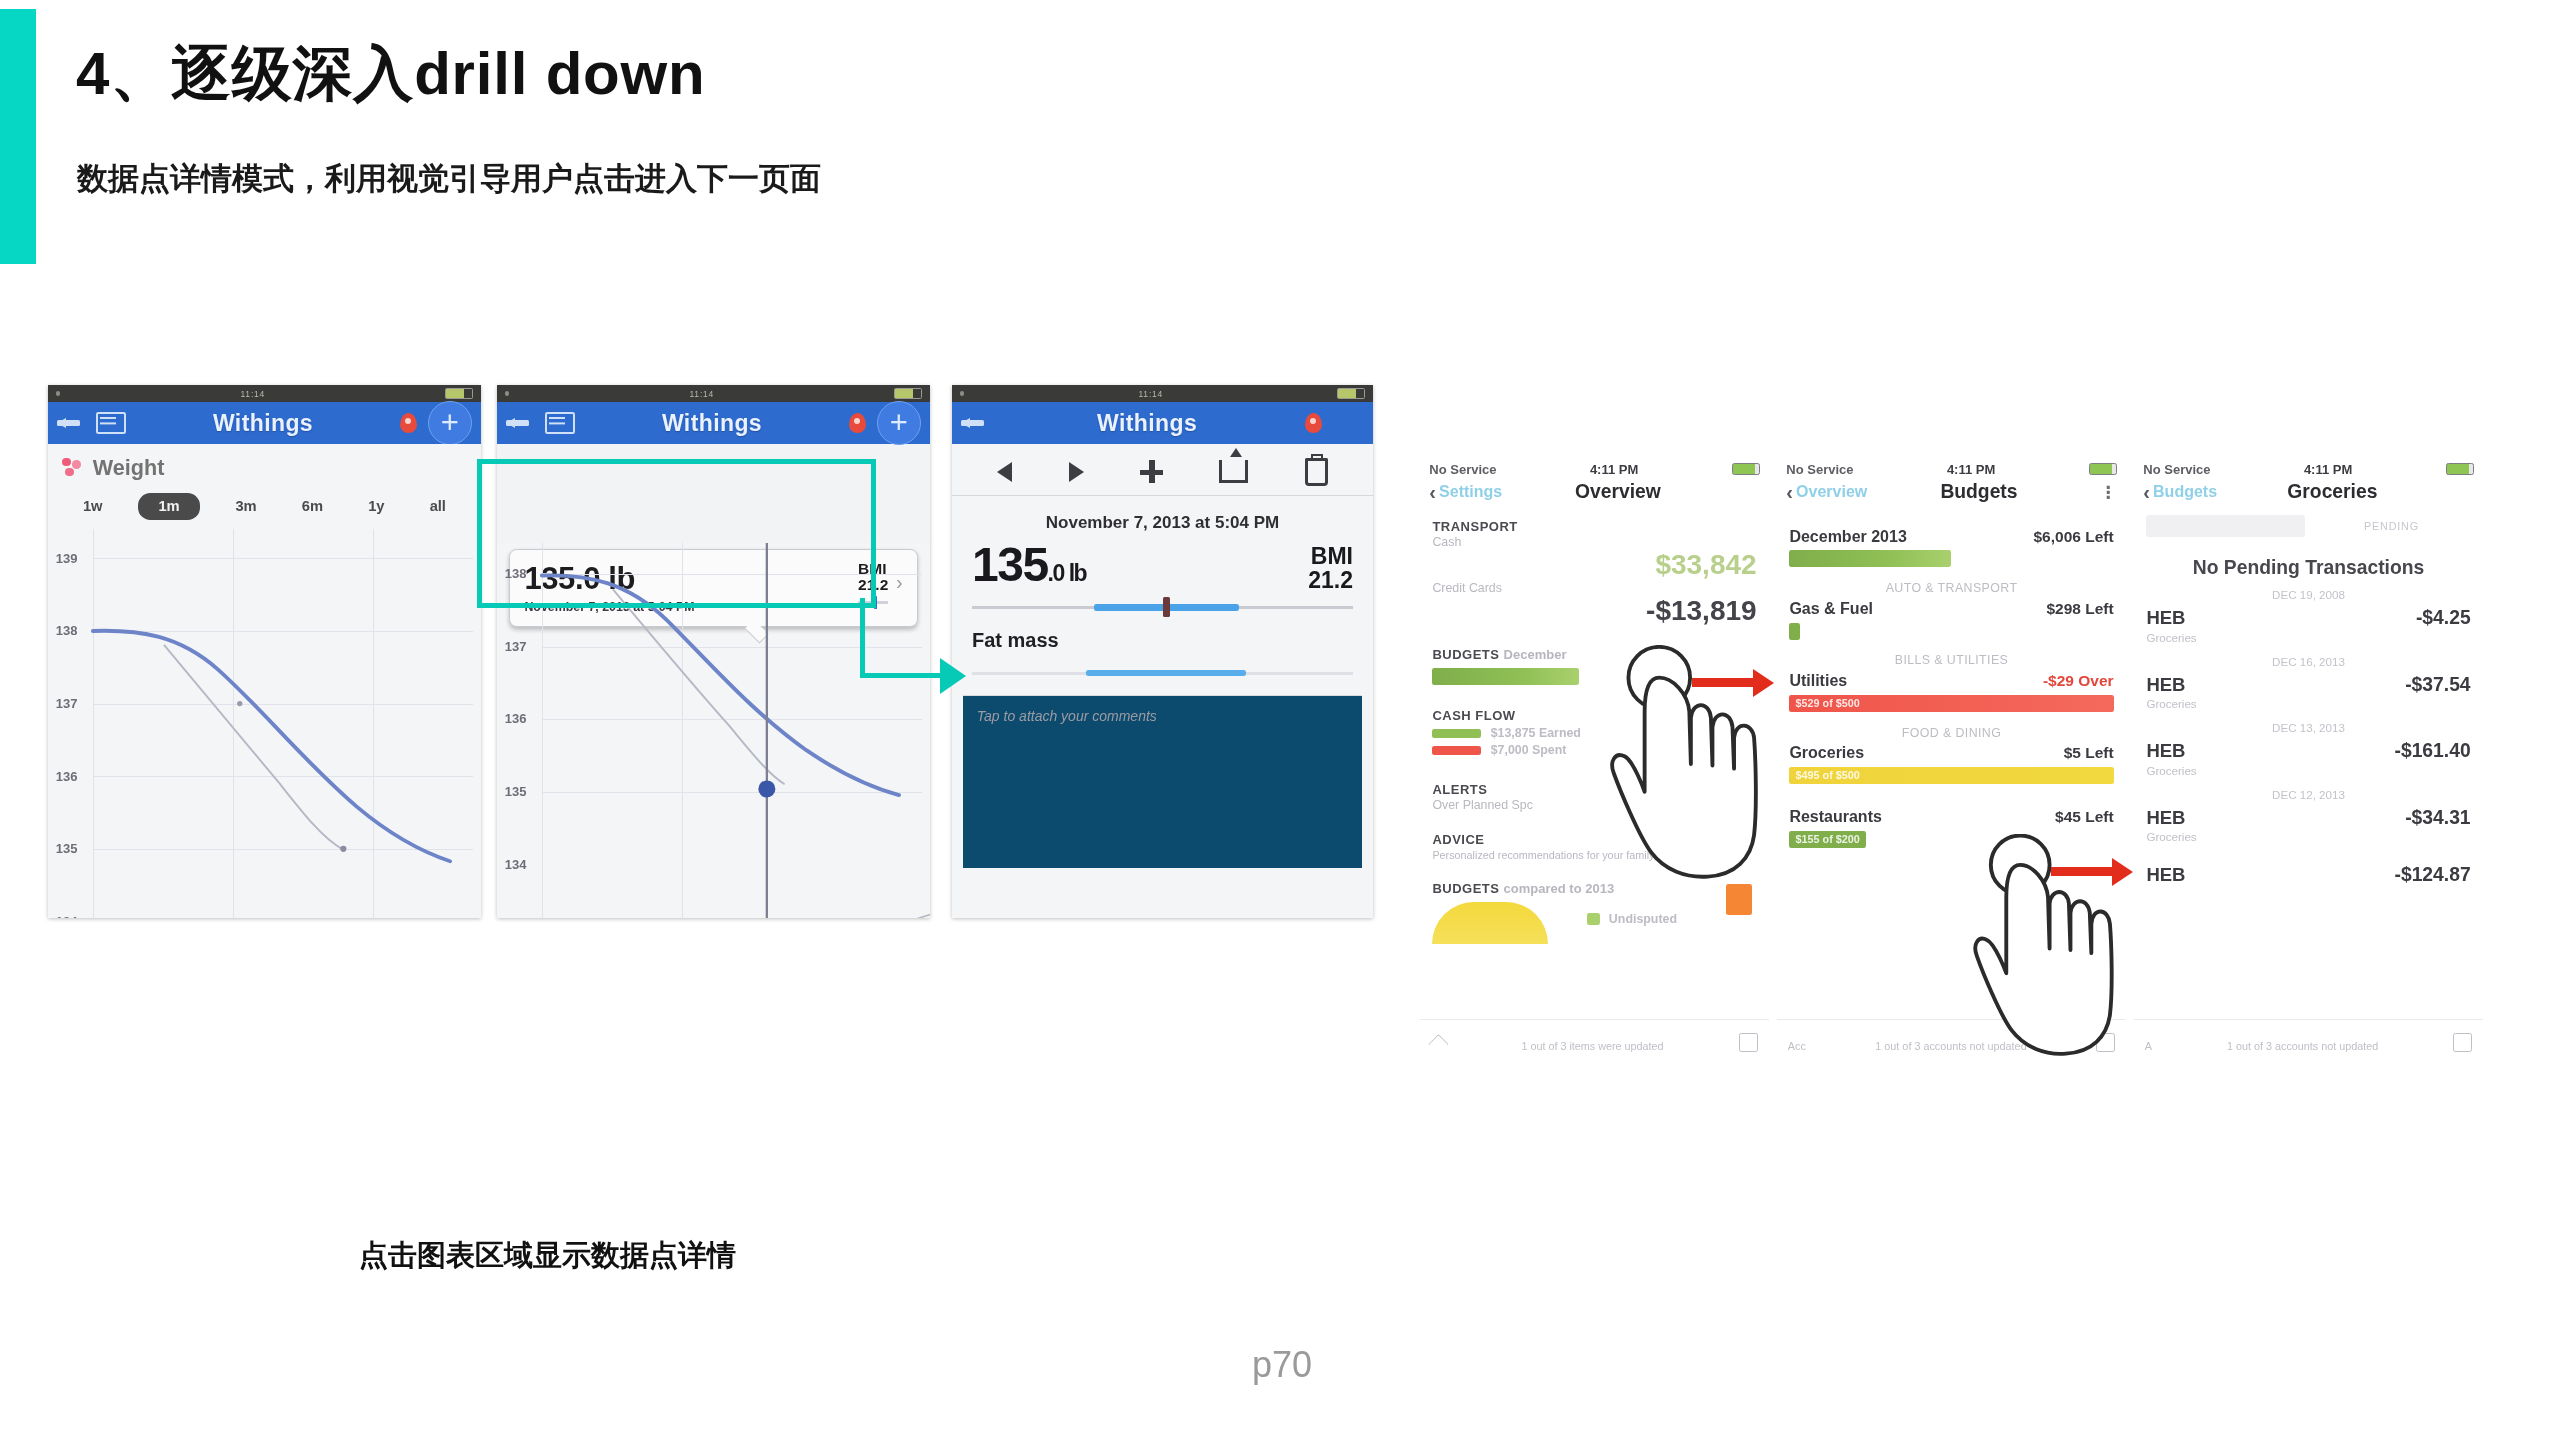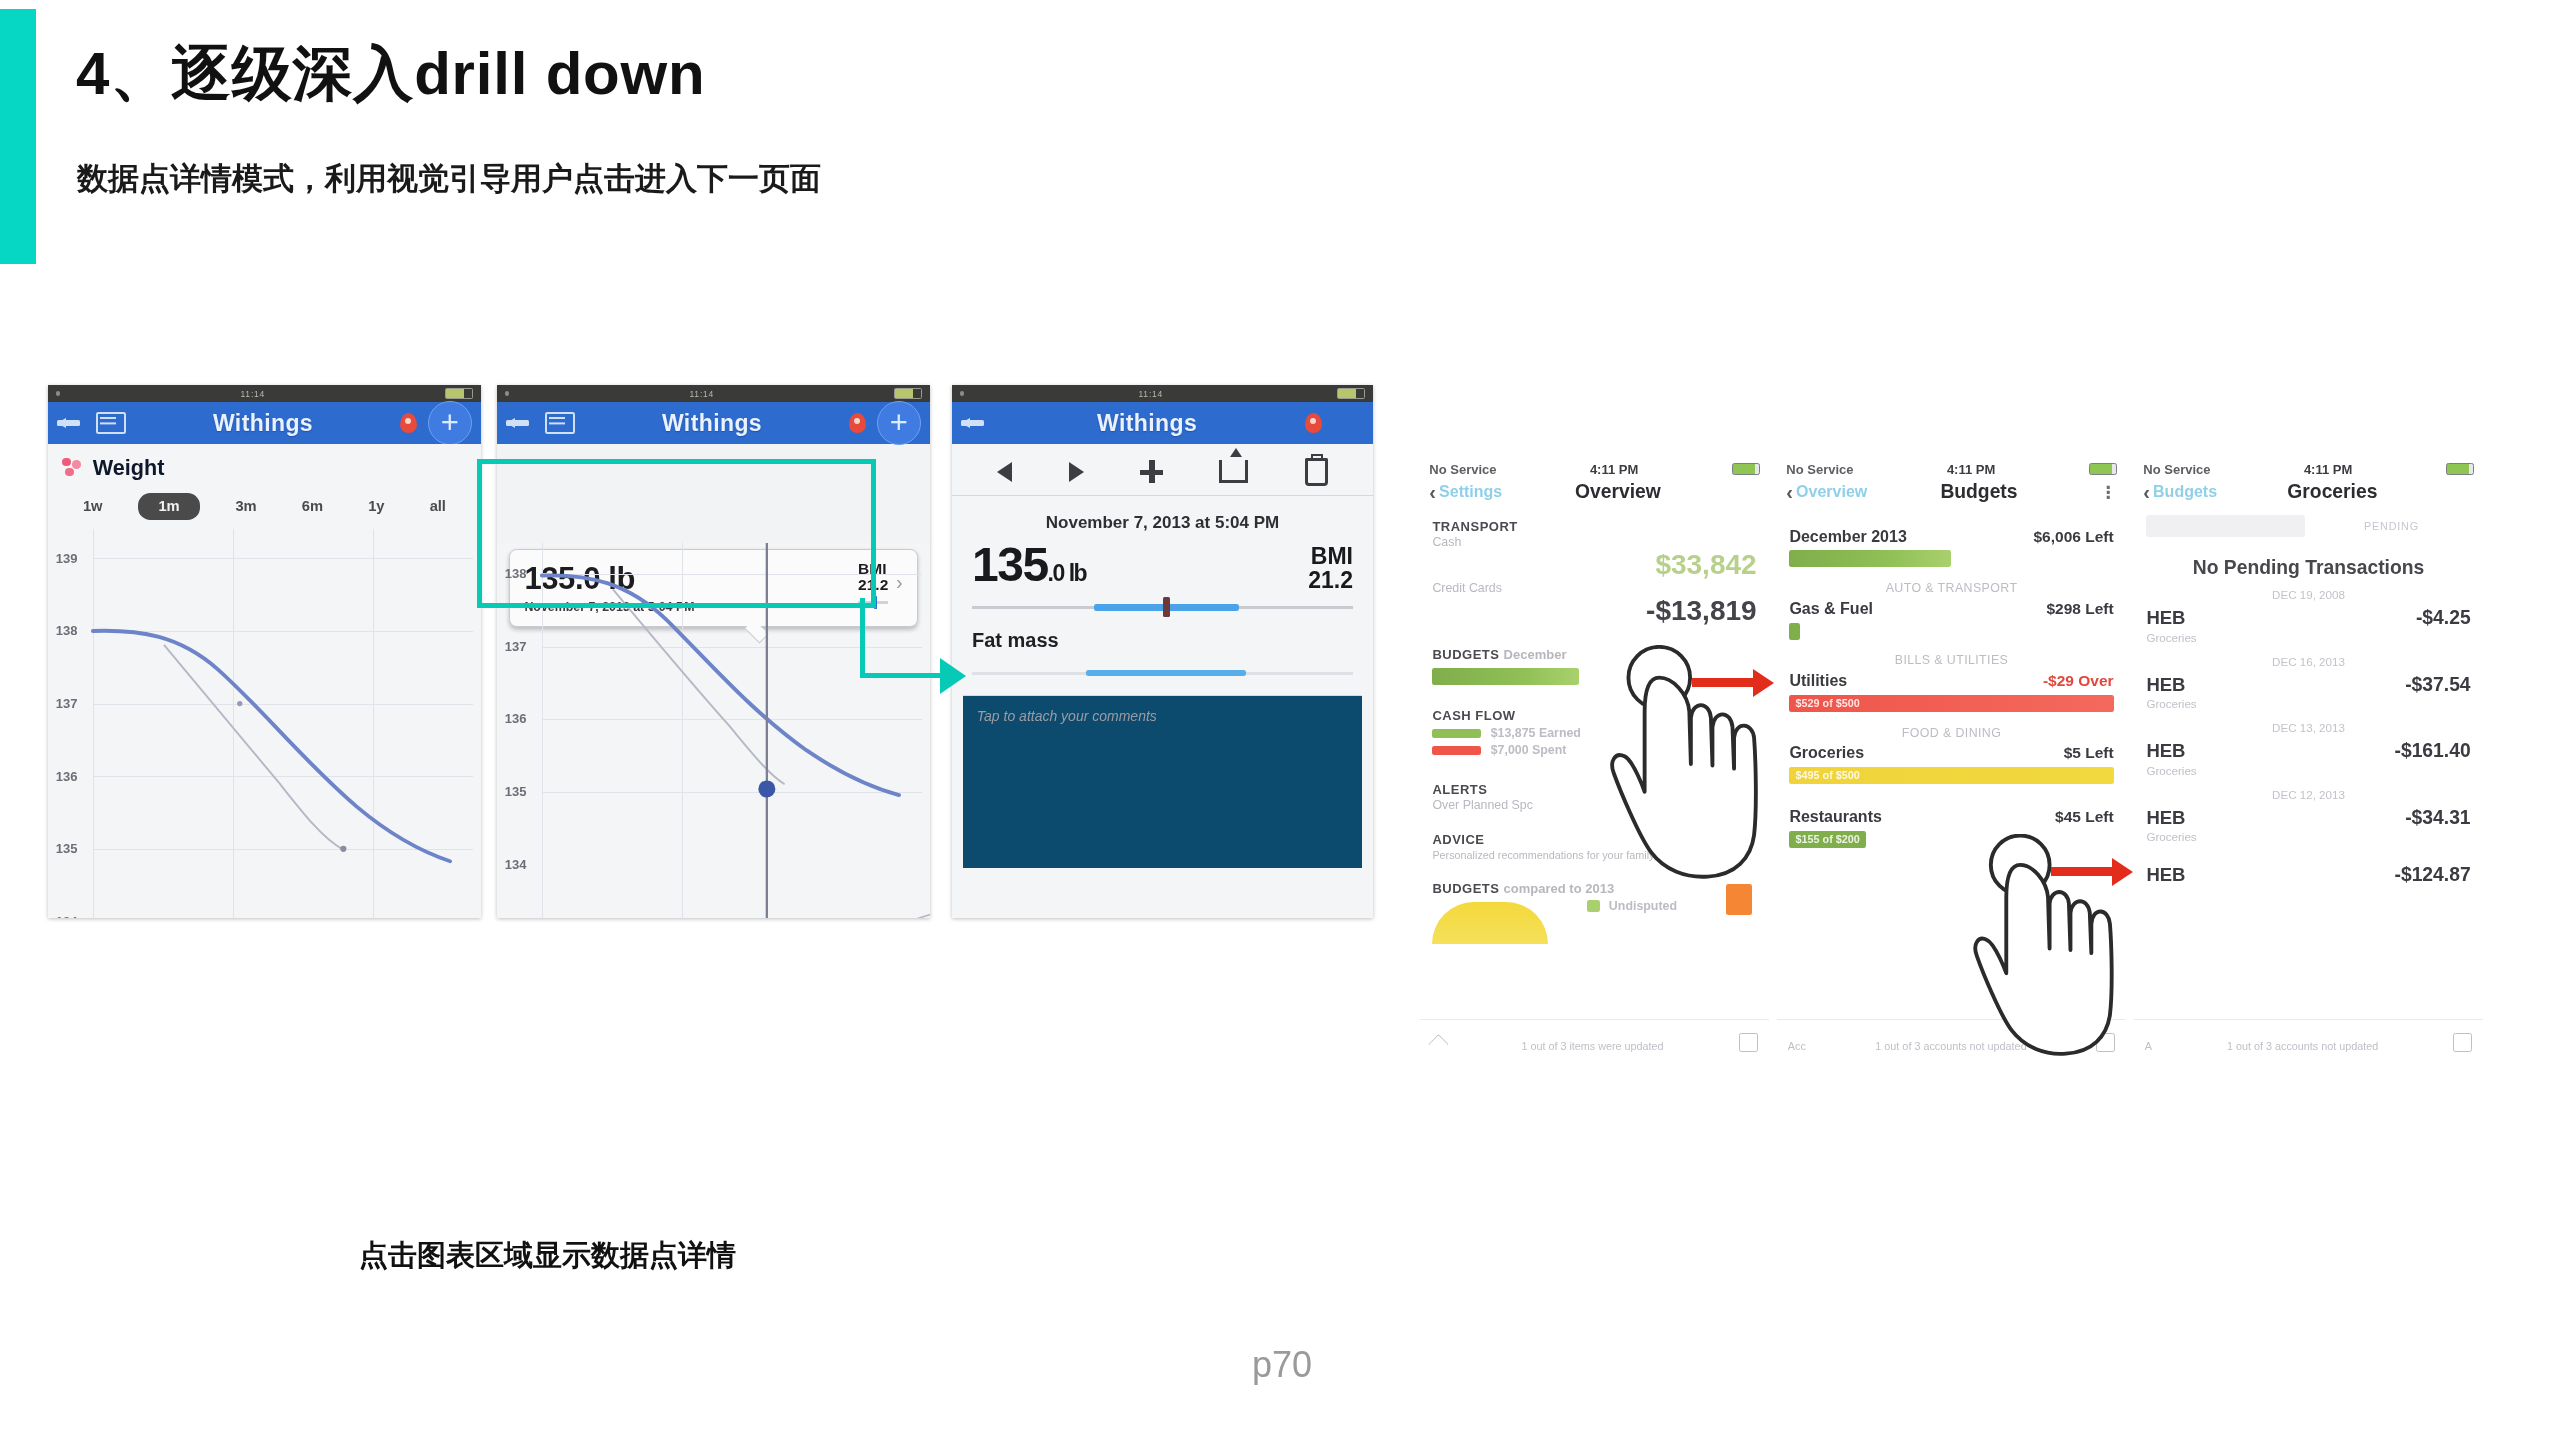--- a/index.html
+++ b/index.html
@@ -31,21 +31,21 @@
   .ic-pin::after{content:"";position:absolute;left:5.4px;top:4.6px;width:6.2px;height:6.2px;border-radius:50%;background:#f8d5cf;}
   .ic-plus-circle{width:42px;height:42px;border-radius:50%;background:#3f7be0;border:1.5px solid #6fa0ef;display:flex;align-items:center;justify-content:center;color:#dcebff;font-size:31px;line-height:0;}
 
   .wcontent{background:#f4f5f7;height:calc(100% - 59px);position:relative;}
   .w-head{display:flex;align-items:center;gap:10.8px;padding:10.8px 14px 4.6px 14px;}
   .w-head .dots{width:20px;height:20px;position:relative;}
   .w-head .dots span{position:absolute;width:8.5px;height:8.5px;border-radius:50%;background:#ef5c7a;}
   .w-head .dots span:nth-child(1){left:0;top:0;}
   .w-head .dots span:nth-child(2){left:10px;top:2.3px;background:#f48ba3;}
   .w-head .dots span:nth-child(3){left:3.1px;top:10px;background:#f06e89;}
-  .w-head .wl{font-size:21.6px;font-weight:700;color:#0f172a;}
+  .w-head .wl{font-size:21.6px;font-weight:700;color:#737373;}
   .ranges{display:flex;justify-content:space-around;align-items:center;padding:7.7px 12.4px 6.2px 12.4px;}
   .ranges .r{font-size:14.7px;font-weight:700;color:#4b4b4b;padding:3.9px 9.3px;border-radius:12.4px;}
   .ranges .r.sel{background:#4a4a4a;color:#f2f2f2;padding:5.4px 20px;}
   .chartwrap{position:relative;height:479px;margin-top:3.1px;}
   .ylab{position:absolute;left:7.7px;font-size:13px;color:#6d6d78;font-weight:700;}
   .gline{position:absolute;left:45px;right:7.7px;height:0.8px;background:#e2e3ea;}
   .vline{position:absolute;top:0;bottom:46px;width:0.8px;background:#e2e3ea;}
   .curve{position:absolute;left:0;top:0;width:100%;height:100%;}
   .corner{position:absolute;right:0;bottom:0;width:93px;height:70px;overflow:hidden;}
   .corner::before{content:"";position:absolute;right:-39px;bottom:-31px;width:131px;height:93px;border-top:2.3px solid #b9bac4;border-radius:100% 0 0 0;transform:rotate(-4deg);}
@@ -361,21 +361,21 @@
   <div style="position:absolute;right:17px;top:363px;width:26px;height:32px;background:#f5c04a;border-radius:2.3px;"></div>
 
   <div class="m-section" style="padding-top:20px;">ADVICE</div>
   <div class="m-sub" style="font-size:10.8px;">Personalized recommendations for your family, Josh</div>
   <div style="position:absolute;right:17px;top:427px;width:26px;height:31px;background:#f58634;border-radius:2.3px;"></div>
 
   <div class="m-section" style="padding-top:20px;">
     <span>BUDGETS</span>
     <span class="muted">compared to 2013</span>
   </div>
-  <div style="display:flex;align-items:flex-start;gap:14px;">
+  <div style="display:flex;align-items:center;gap:14px;">
     <div class="hump" style="width:116px;"></div>
     <div class="legend" style="padding-bottom:4.6px;">
       <div class="sw" style="width:12.4px;height:12.4px;border-radius:2.3px;background:#a9d06d;"></div>
       <div class="txt">Undisputed</div>
     </div>
   </div>
 
   <div class="m-foot">
     <div class="fi" style="border:none;width:14px;height:14px;border-top:1.5px solid #bfbfc7;border-left:1.5px solid #bfbfc7;transform:rotate(45deg);"></div>
     <div class="ft">1 out of 3 items were updated</div>

